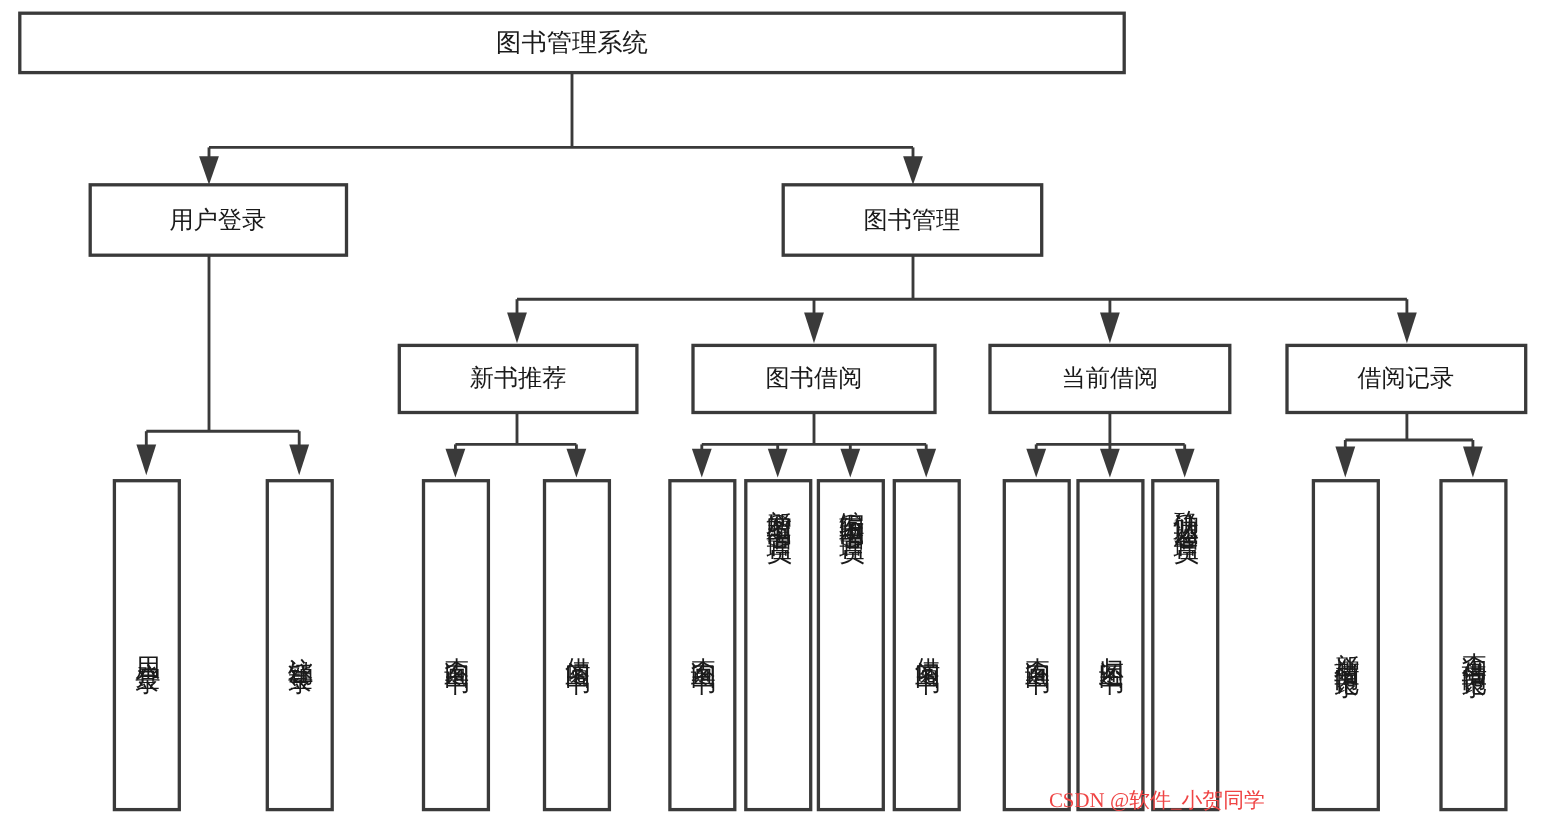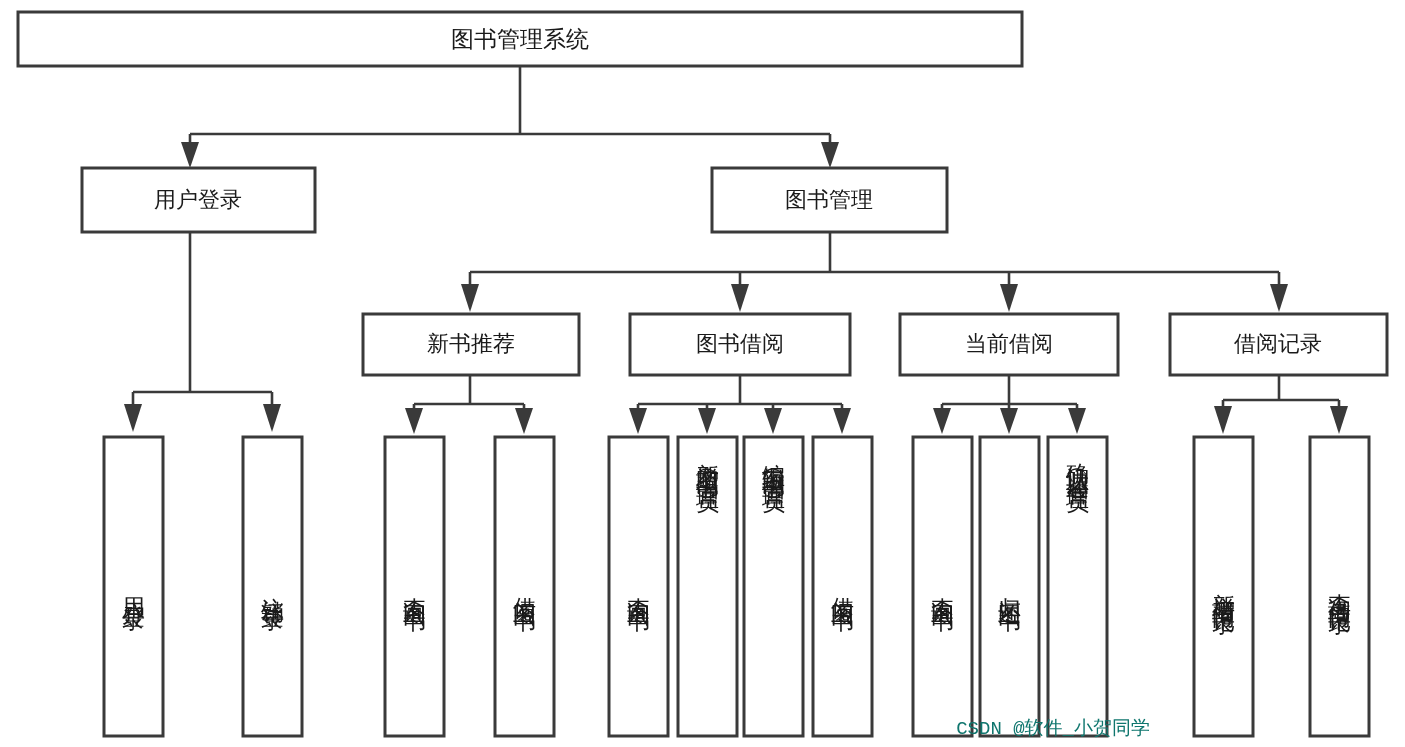--- a/index.html
+++ b/index.html
@@ -60,23 +60,23 @@
     color: #1a1a1a;
     letter-spacing: 4px;
     white-space: nowrap;
     text-align: center;
     pointer-events: none;
   }
   .watermark {
     position: absolute;
     right: 8px;
     bottom: 6px;
-    font-family: Liberation Mono, monospace;
+    font-family: Liberation Serif, serif;
     font-size: 19px;
-    color: #0f766e;
+    color: #ef4444;
     white-space: nowrap;
   }
 </style>
 </head>
 <body>
 
 <div id="diagram-root">
 
   <svg class="diagram-canvas" viewBox="0 0 1405 747">
 

